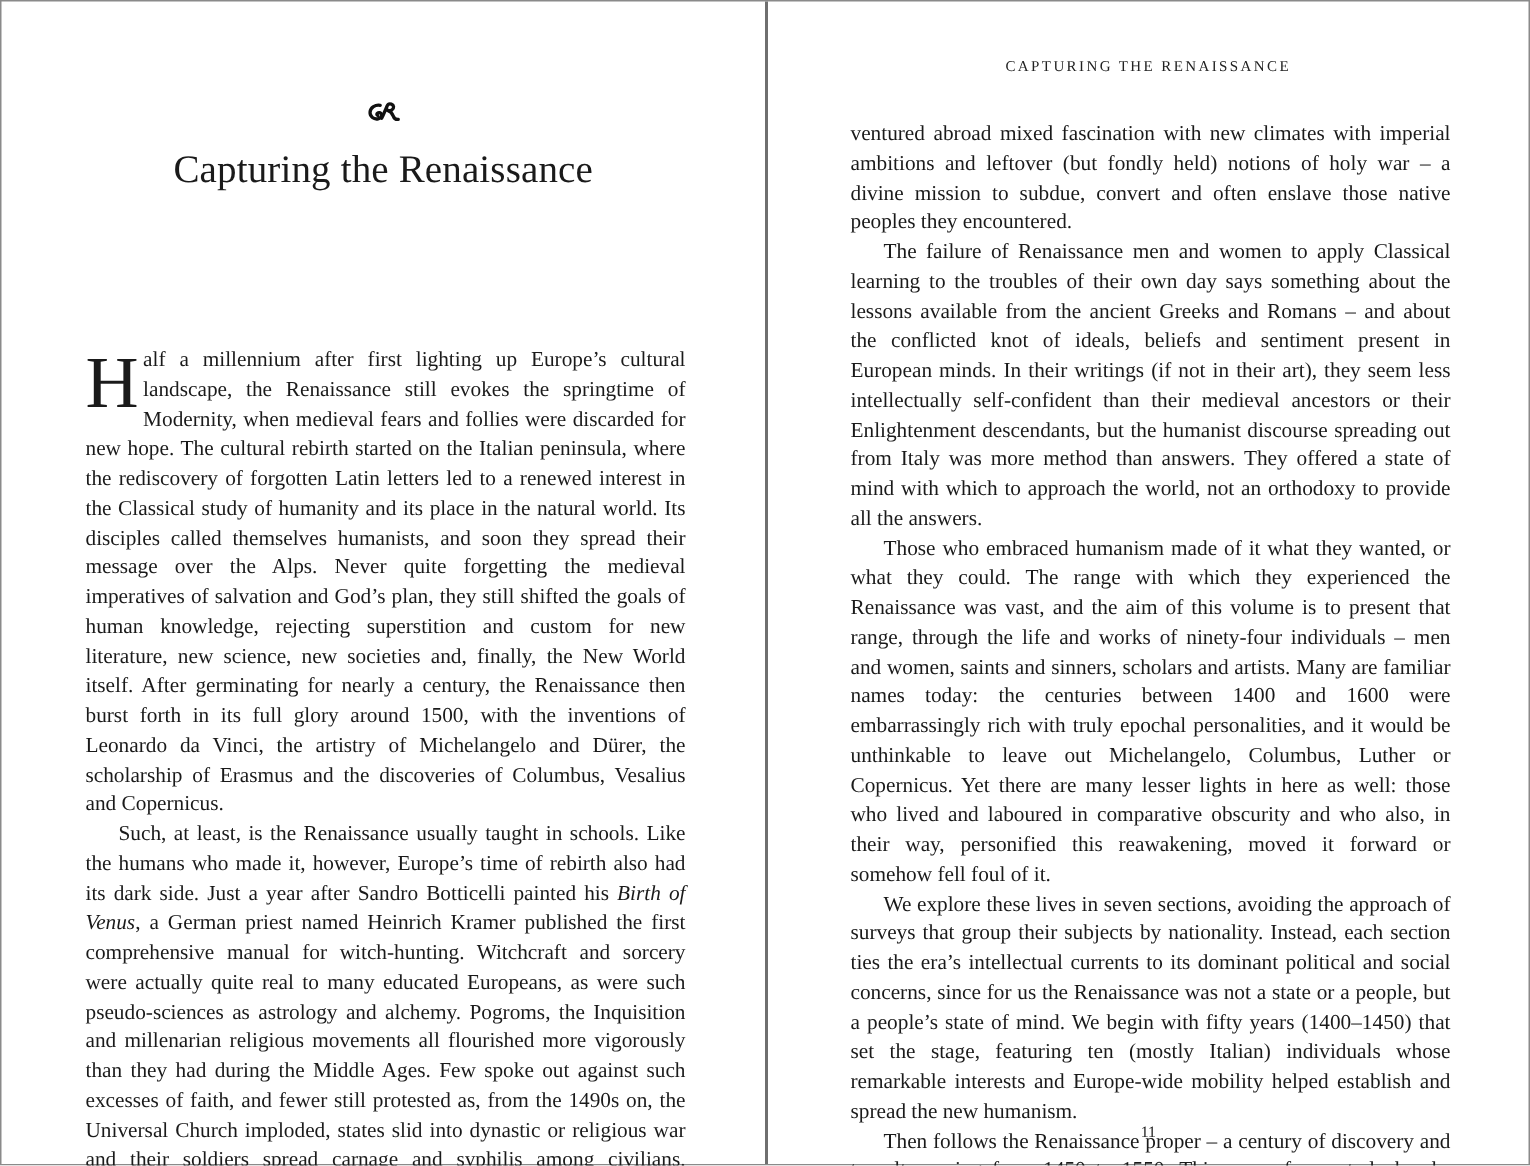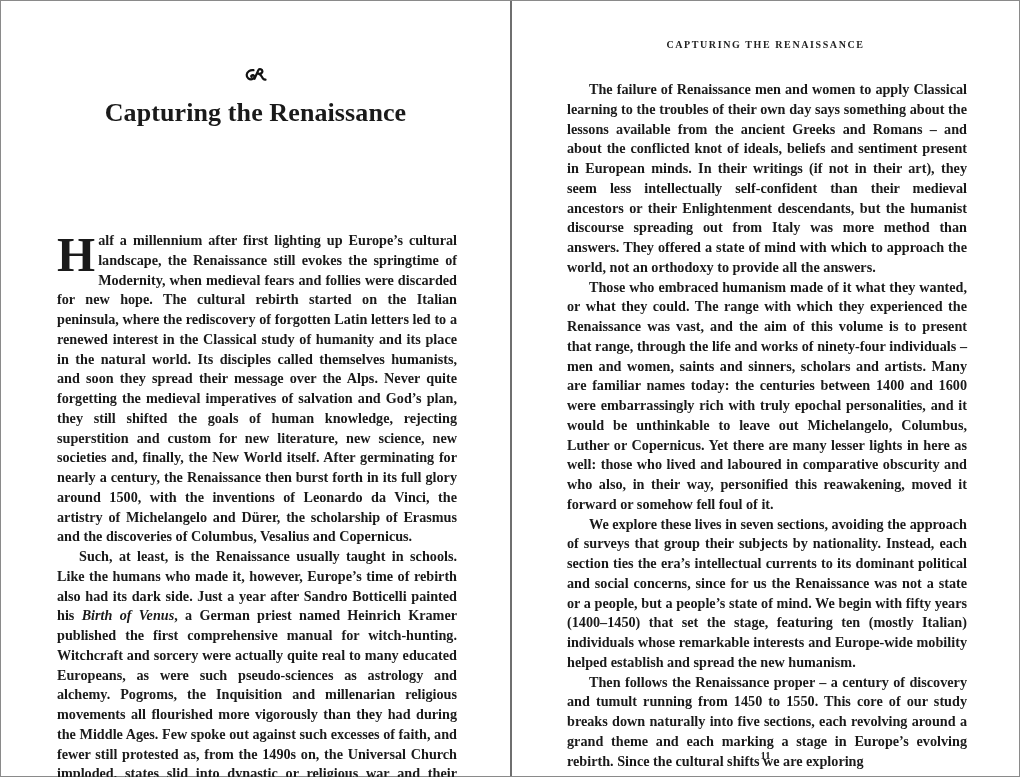--- a/index.html
+++ b/index.html
@@ -4,21 +4,21 @@
   <style>
     html, body { margin: 0; padding: 0; background: #ffffff; }
     body { width: 1020px; height: 777px; overflow: hidden; position: relative; }
     .spread {
       position: absolute; left: 0; top: 0; width: 1018px; height: 775px;
       border: 1px solid #8a8a8a; background: #ffffff;
     }
     .divider {
       position: absolute; left: 509px; top: 0; width: 2px; height: 775px; background: #6f6f6f;
     }
-    .page { position: absolute; top: 0; height: 775px; font-weight: bold; }
+    .page { position: absolute; top: 0; height: 775px; }
     .page.left { left: 0; width: 509px; }
     .page.right { left: 511px; width: 507px; }
 
     .serif { font-family: "Liberation Serif", "DejaVu Serif", serif; color: #1a1a1a; }
 
     .ornament {
       position: absolute; left: 0; width: 509px; top: 66px; text-align: center;
     }
     .ornament svg { display: inline-block; }
     .chapter-title {
@@ -72,20 +72,21 @@
     </div>
 
   </div>
 
   <div class="divider"></div>
 
   <div class="page right">
     <div class="running-head serif">CAPTURING THE RENAISSANCE</div>
 
     <div class="body-text serif">
+      <p class="noindent">ventured abroad mixed fascination with new climates with imperial ambi­tions and leftover (but fondly held) notions of holy war – a divine mission to subdue, convert and often enslave those native peoples they encountered.</p>
       <p class="indent">The failure of Renaissance men and women to apply Classical learning to the troubles of their own day says something about the lessons available from the ancient Greeks and Romans – and about the conflicted knot of ideals, beliefs and sentiment present in European minds. In their writings (if not in their art), they seem less intellectually self-confident than their medieval ancestors or their Enlightenment descendants, but the humanist discourse spreading out from Italy was more method than answers. They offered a state of mind with which to approach the world, not an orthodoxy to provide all the answers.</p>
       <p class="indent">Those who embraced humanism made of it what they wanted, or what they could. The range with which they experienced the Renaissance was vast, and the aim of this volume is to present that range, through the life and works of ninety-four individuals – men and women, saints and sinners, scholars and artists. Many are familiar names today: the centuries between 1400 and 1600 were embarrassingly rich with truly epochal personalities, and it would be unthinkable to leave out Michelangelo, Columbus, Luther or Copernicus. Yet there are many lesser lights in here as well: those who lived and laboured in comparative obscurity and who also, in their way, personified this reawakening, moved it forward or somehow fell foul of it.</p>
       <p class="indent">We explore these lives in seven sections, avoiding the approach of surveys that group their subjects by nationality. Instead, each section ties the era’s intellectual currents to its dominant political and social concerns, since for us the Renaissance was not a state or a people, but a people’s state of mind. We begin with fifty years (1400–1450) that set the stage, featuring ten (mostly Italian) individuals whose remarkable interests and Europe-wide mobility helped establish and spread the new humanism.</p>
       <p class="indent">Then follows the Renaissance proper – a century of discovery and tumult running from 1450 to 1550. This core of our study breaks down naturally into five sections, each revolving around a grand theme and each marking a stage in Europe’s evolving rebirth. Since the cultural shifts we are exploring</p>
     </div>
 
     <div class="folio serif">11</div>
   </div>
 
 </div>

